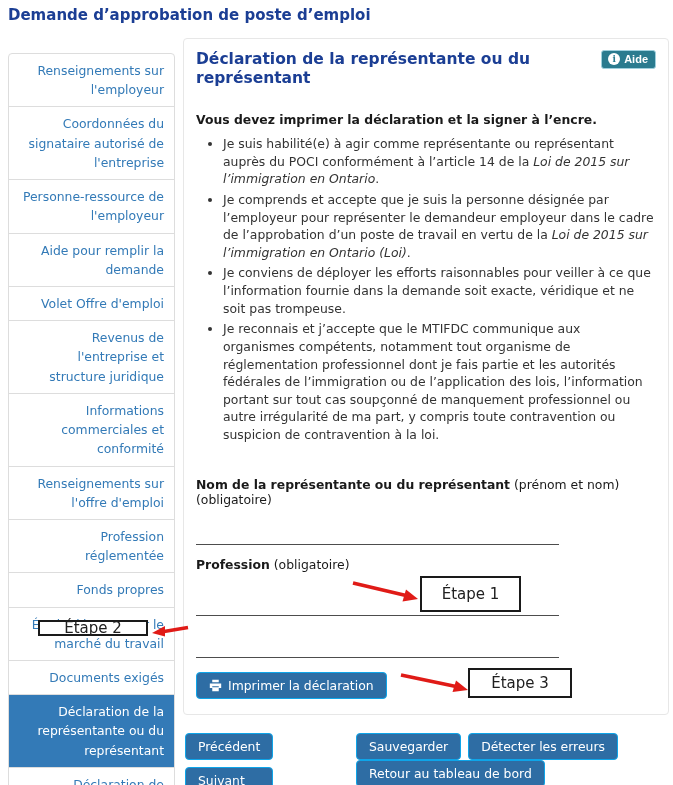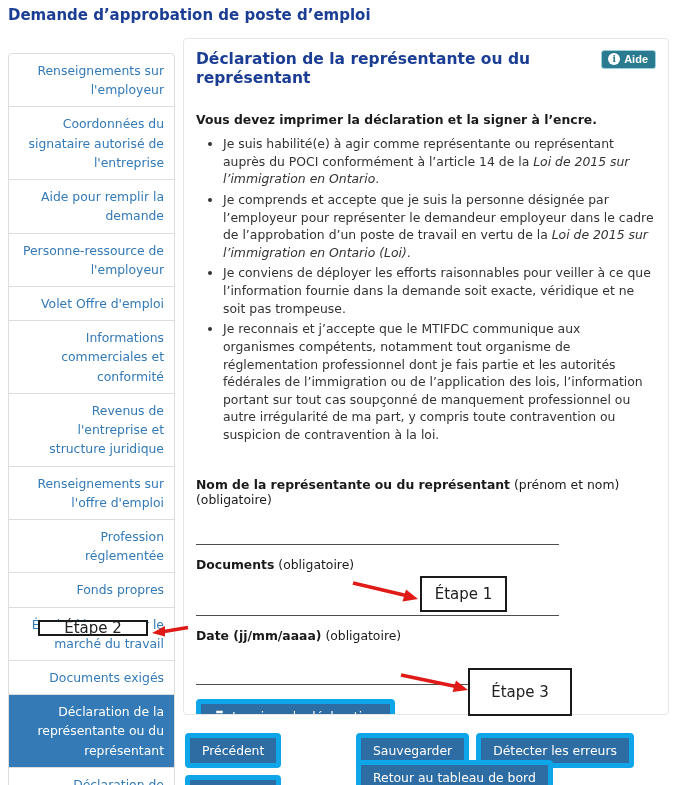--- a/index.html
+++ b/index.html
@@ -57,59 +57,59 @@
   .field-label .b { font-weight:bold; }
   .lbl-1 { margin-top:33px; }
   .sig-line { width:363px; border-top:1px solid #4d4d4d; }
   .line-1 { margin-top:37px; }
   .lbl-2 { margin-top:12px; }
   .line-2 { margin-top:43px; }
   .lbl-3 { margin-top:12px; }
   .line-3 { margin-top:41px; }
 
   .btn-blue {
-    background:#2e6da4; border:5px solid #0ea5e9; border-radius:4px;
+    background:#2e6da4; border:1px solid #0ea5e9; border-radius:4px;
     color:#fff; font-size:12.4px; padding:5px 12px; cursor:pointer;
     display:inline-flex; align-items:center; gap:6px;
     font-family:inherit;
   }
   .btn-print { margin-top:14px; }
 
   
   .step-box {
     position:absolute; border:2px solid #1a1a1a; background:#fff;
     display:flex; align-items:center; justify-content:center;
     font-size:15px; color:#202020; z-index:5;
   }
-  .step-1 { left:420px; top:576px; width:87px; height:36px; }
+  .step-1 { left:420px; top:576px; width:101px; height:36px; }
   .step-2 { left:38px;  top:620px; width:110px; height:16px; }
-  .step-3 { left:468px; top:668px; width:104px; height:48px; }
+  .step-3 { left:468px; top:668px; width:104px; height:30px; }
   .arrow-svg { position:absolute; z-index:4; }
 
   
   .footer-group { position:absolute; display:flex; gap:7px; }
   .fg-1 { left:185px; top:733px;flex-direction:column; }
   .fg-2 { left:356px; top:733px; }
   .fg-3 { left:356px; top:760px; }
 </style>
 </head>
 <body>
 
 <div class="page">
 
   <div class="page-title">Demande d’approbation de poste d’emploi</div>
 
   <nav class="sidebar">
     <a class="side-item">Renseignements sur l'employeur</a>
     <a class="side-item">Coordonnées du signataire autorisé de l'entreprise</a>
+    <a class="side-item">Personne-ressource de l'employeur</a>
     <a class="side-item">Aide pour remplir la demande</a>
-    <a class="side-item">Personne-ressource de l'employeur</a>
     <a class="side-item">Volet Offre d'emploi</a>
+    <a class="side-item">Revenus de l'entreprise et structure juridique</a>
     <a class="side-item">Informations commerciales et conformité</a>
-    <a class="side-item">Revenus de l'entreprise et structure juridique</a>
     <a class="side-item">Renseignements sur l'offre d'emploi</a>
     <a class="side-item">Profession réglementée</a>
     <a class="side-item">Fonds propres</a>
     <a class="side-item">Étude d'impact sur le marché du travail</a>
     <a class="side-item">Documents exigés</a>
     <a class="side-item active">Déclaration de la représentante ou du représentant</a>
     <a class="side-item">Déclaration de l'employeur par le signataire autorisé</a>
   </nav>
 
   <section class="main-panel">
@@ -126,24 +126,23 @@
     <ul class="decl">
       <li><span>Je suis habilité(e) à agir comme représentante ou représentant auprès du POCI conformément à l’article 14 de la </span><span class="it">Loi de 2015 sur l’immigration en Ontario</span><span>.</span></li>
       <li><span>Je comprends et accepte que je suis la personne désignée par l’employeur pour représenter le demandeur employeur dans le cadre de l’approbation d’un poste de travail en vertu de la </span><span class="it">Loi de 2015 sur l’immigration en Ontario (Loi)</span><span>.</span></li>
       <li><span>Je conviens de déployer les efforts raisonnables pour veiller à ce que l’information fournie dans la demande soit exacte, véridique et ne soit pas trompeuse.</span></li>
       <li><span>Je reconnais et j’accepte que le MTIFDC communique aux organismes compétents, notamment tout organisme de réglementation professionnel dont je fais partie et les autorités fédérales de l’immigration ou de l’application des lois, l’information portant sur tout cas soupçonné de manquement professionnel ou autre irrégularité de ma part, y compris toute contravention ou suspicion de contravention à la loi.</span></li>
     </ul>
 
     <p class="field-label lbl-1"><span class="b">Nom de la représentante ou du représentant</span><span> (prénom et nom) (obligatoire)</span></p>
     <div class="sig-line line-1"></div>
 
-    <p class="field-label lbl-2"><span class="b">Documents</span><span> (obligatoire)</span></p>
+    <p class="field-label lbl-2"><span class="b">Profession</span><span> (obligatoire)</span></p>
     <div class="sig-line line-2"></div>
 
-    <p class="field-label lbl-3"><span class="b">Date (jj/mm/aaaa)</span><span> (obligatoire)</span></p>
     <div class="sig-line line-3"></div>
 
     <button class="btn-blue btn-print">
       <svg width="13" height="13" viewBox="0 0 16 16">
           <path fill="#fff" d="M4 1h8v3H4zM1 5.5h14a.8.8 0 0 1 0 .2V11h-3V9H4v2H1V5.7a.8.8 0 0 1 0-.2zM4 10h8v5H4z"></path>
         </svg>
       <span>Imprimer la déclaration</span>
     </button>
 
     

